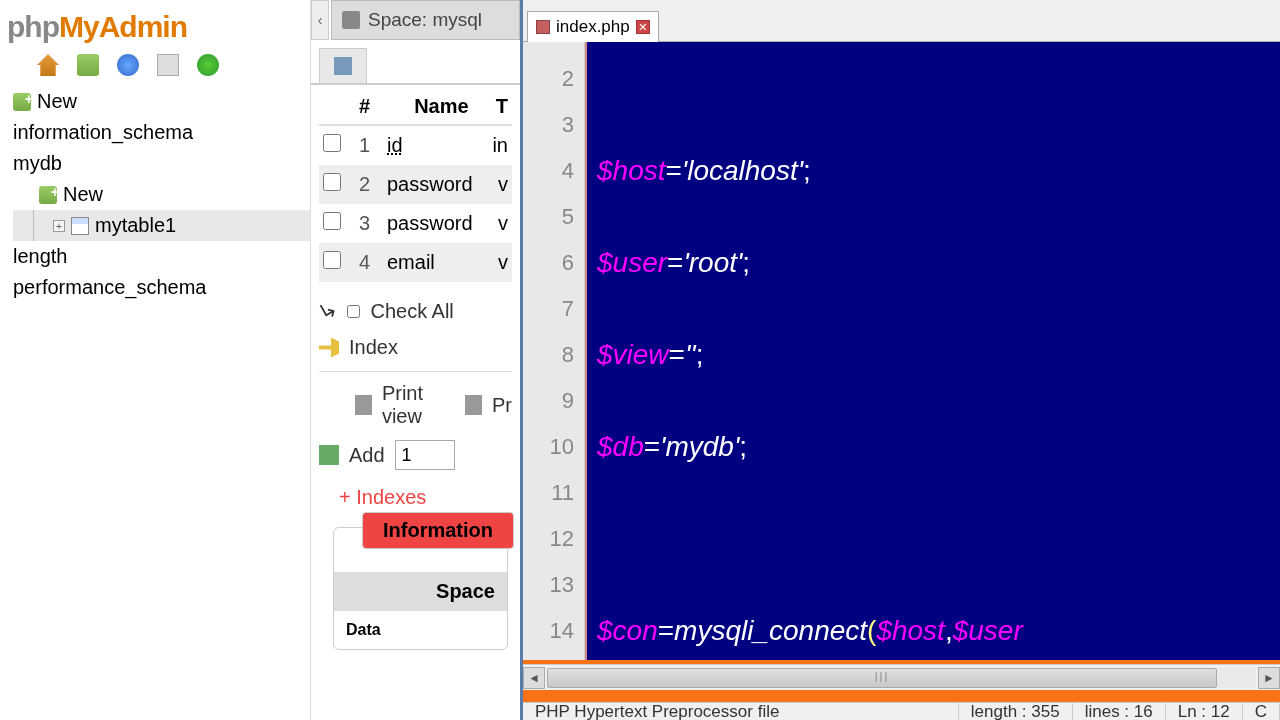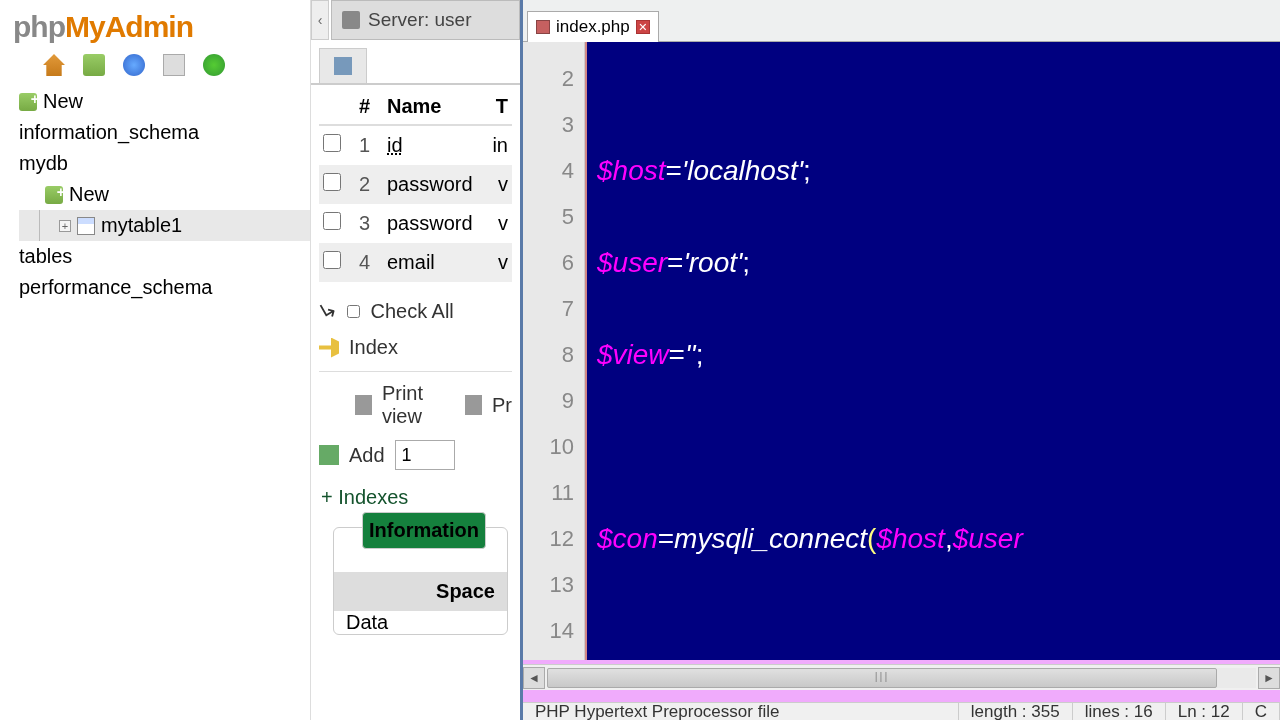--- a/index.html
+++ b/index.html
@@ -1,19 +1,19 @@
 <!DOCTYPE html>
 <html><head>
 <meta charset="utf-8">
 <style>
 * { margin: 0; padding: 0; box-sizing: border-box; font-family: Arial, sans-serif; }
 body { width: 1280px; height: 720px; overflow: hidden; position: relative; background: #fff; }
 
 
-.pma-panel { position: absolute; left: 7px; top: 0; width: 324px; height: 720px; background: #fff; border-right: 1px solid #ccc; }
+.pma-panel { position: absolute; left: 1px; top: 0; width: 324px; height: 720px; background: #fff; border-right: 1px solid #ccc; }
 .pma-logo { padding: 10px 6px 4px 6px; font-size: 30px; font-weight: bold; letter-spacing: -1px; }
 .pma-logo .p1 { color: #888; }
 .pma-logo .p2 { color: #e07a00; }
 .pma-toolbar { padding: 6px 10px 8px 36px; display: flex; gap: 18px; }
 .pma-toolbar span { width: 22px; height: 22px; display: inline-block; }
 .ico-home { background: linear-gradient(#e29a3a,#c67a1a); clip-path: polygon(50% 0, 100% 50%, 85% 50%, 85% 100%, 15% 100%, 15% 50%, 0 50%); }
 .ico-db { background: linear-gradient(#9c6,#7a4); border-radius: 3px; }
 .ico-help { background: radial-gradient(circle,#6af,#36c); border-radius: 50%; }
 .ico-doc { background: #ddd; border: 1px solid #aaa; }
 .ico-reload { background: radial-gradient(circle,#5c3,#393); border-radius: 50%; }
@@ -39,44 +39,44 @@
 .mid-header .srv-ico { width:18px; height:18px; background:#888; border-radius:2px; }
 .mid-tabs { margin:8px 0 0 8px; display:flex; gap:6px; }
 .mid-tab { background:#e8e8e8; border:1px solid #ccc; border-bottom:none; padding:8px 14px; font-size:20px; display:flex; align-items:center; gap:8px; }
 .mid-tab.active { background:#fff; border-top:2px solid #bbb; }
 .mid-tab .tab-ico { width:18px; height:18px; background:#79b; }
 .mid-ruler { height:2px; background:#ccc; }
 .col-table { margin:4px 8px 0 8px; font-size:20px; }
 .col-head { background:#fff; border-bottom:2px solid #ddd; display:flex; padding:6px 4px; font-weight:bold; }
 .col-head .c-chk { width:36px; }
 .col-head .c-num { width:28px; }
-.col-head .c-name { flex:1; }
+.col-head .c-name { flex:1;text-align:center; }
 .col-row { display:flex; align-items:center; padding:8px 4px; }
 .col-row:nth-child(odd) { background:#eee; }
 .col-row .c-chk { width:36px; }
 .col-row .c-num { width:28px; color:#555; }
 .col-row .c-name { flex:1; }
 .col-row .c-name.pk { text-decoration: underline dotted; }
 .col-row input[type=checkbox] { width:18px; height:18px; }
 .mid-actions { margin:10px 8px; font-size:20px; color:#333; }
 .mid-actions .row { display:flex; align-items:center; gap:10px; padding:6px 0; }
 .arrow-up { font-size:22px; transform: rotate(-30deg); }
 .action-ico { width:20px; height:20px; display:inline-block; }
 .ico-print { background:#999; }
 .ico-key { background:#e8c040; clip-path: polygon(0 40%, 60% 40%, 60% 0, 100% 20%, 100% 80%, 60% 100%, 60% 60%, 0 60%); }
 .ico-add { background:#6a6; }
 .add-input { width:60px; height:30px; font-size:18px; padding:2px 6px; border:1px solid #aaa; }
-.indexes-link { color:#14532d; margin:8px 10px; font-size:20px; }
+.indexes-link { color:#ef4444; margin:8px 28px; font-size:20px; }
 .info-box { margin:18px 12px 0 22px; border:1px solid #ccc; border-radius:6px; padding:20px 0 0 0; position:relative; }
-.info-label { position:absolute; top:-16px; left:28px; background:#15803d; border:1px solid #ccc; border-radius:4px; padding:6px 6px; font-size:20px; font-weight:bold; }
+.info-label { position:absolute; top:-16px; left:28px; background:#ef4444; border:1px solid #ccc; border-radius:4px; padding:6px 20px; font-size:20px; font-weight:bold; }
 .space-head { background:#ddd; padding:8px 12px; font-size:20px; font-weight:bold; text-align:right; margin-top:24px; }
-.data-row { padding:0 12px; font-size:20px; font-weight:normal; }
-
-
-.editor { position:absolute; left:520px; top:0; right:0; bottom:0; background:#f0abfc; border-left:3px solid #5a7aa8; }
+.data-row { padding:10px 12px; font-size:16px; font-weight:bold; }
+
+
+.editor { position:absolute; left:520px; top:0; right:0; bottom:0; background:#f97316; border-left:3px solid #5a7aa8; }
 .tabbar { height:42px; background:#eef0f0; border-bottom:1px solid #aaa; display:flex; align-items:flex-end; padding:0 4px; }
 .file-tab { background:#fff; border:1px solid #aaa; border-bottom:none; padding:5px 8px 5px 8px; display:flex; align-items:center; gap:6px; font-size:17px; margin-bottom:-1px; }
 .file-ico { width:14px; height:14px; background:#c66060; border:1px solid #844; }
 .tab-close { width:14px; height:14px; background:#c44; color:#fff; font-size:11px; display:flex; align-items:center; justify-content:center; border:1px solid #a33; }
 .code-area { position:absolute; top:42px; left:0; right:0; bottom:60px; background:#000080; display:flex; font-family: 'Courier New', monospace; overflow:hidden; }
 .gutter { width:62px; background:#e8e8e8; border-right:1px solid #ccc; text-align:right; padding:14px 10px 0 0; font-size:22px; color:#888; line-height:46px; }
 .edge-line { width:2px; background:#d08888; flex:0 0 2px; }
 .code { flex:1; padding:14px 0 0 10px; font-size:28px; line-height:46px; font-style:italic; color:#fff; white-space:pre; overflow:hidden; }
 .v  { color:#ff00ff; } 
 .op { color:#fff; font-style:normal; }
@@ -120,33 +120,33 @@
     <div class="node sub">
         <span class="tree-ico ico-new"></span>
         <span>New</span>
       </div>
     <div class="node sub2 selected">
         <span class="expand">+</span>
         <span class="tree-ico ico-table"></span>
         <span>mytable1</span>
       </div>
     <div class="node">
-        <span>tables</span>
+        <span>length</span>
       </div>
     <div class="node">
         <span>performance_schema</span>
       </div>
   </div>
 </div>
 
 <div class="pma-mid">
   <div class="mid-collapse">‹</div>
   <div class="mid-header">
     <span class="srv-ico"></span>
-    <span>Server: user</span>
+    <span>Space: mysql</span>
   </div>
   <div class="mid-tabs">
     <div class="mid-tab">
         <span class="tab-ico"></span>
       </div>
   </div>
   <div class="mid-ruler"></div>
   <div class="col-table">
     <div class="col-head">
       <div class="c-chk"></div>
@@ -232,20 +232,21 @@
         <div>12</div>
         <div>13</div>
         <div>14</div>
     </div>
     <div class="edge-line"></div>
     <div class="code">
 <div></div>
 <div><span class="v">$host</span><span class="op">=</span><span class="s">'localhost'</span><span class="op">;</span></div>
 <div><span class="v">$user</span><span class="op">=</span><span class="s">'root'</span><span class="op">;</span></div>
 <div><span class="v">$view</span><span class="op">=</span><span class="s">''</span><span class="op">;</span></div>
+<div><span class="v">$db</span><span class="op">=</span><span class="s">'mydb'</span><span class="op">;</span></div>
 <div> </div>
 <div><span class="v">$con</span><span class="op">=</span><span class="fn">mysqli_connect</span><span class="py">(</span><span class="v">$host</span><span class="op">,</span><span class="v">$user</span></div>
 
 
 
 
 
 
     </div>
   </div>

